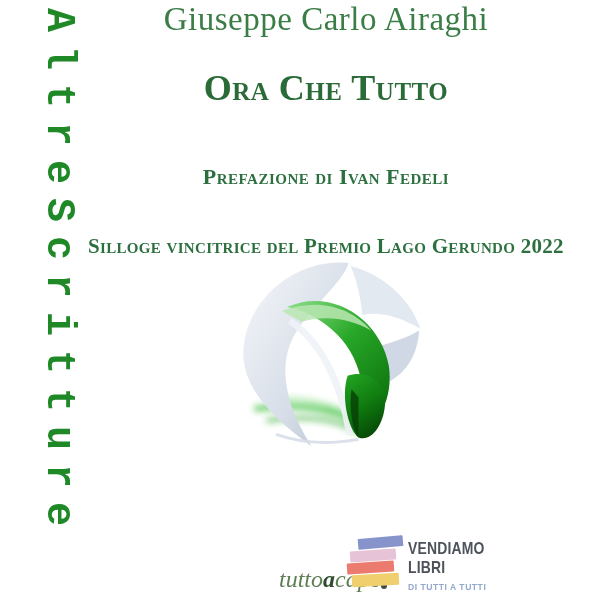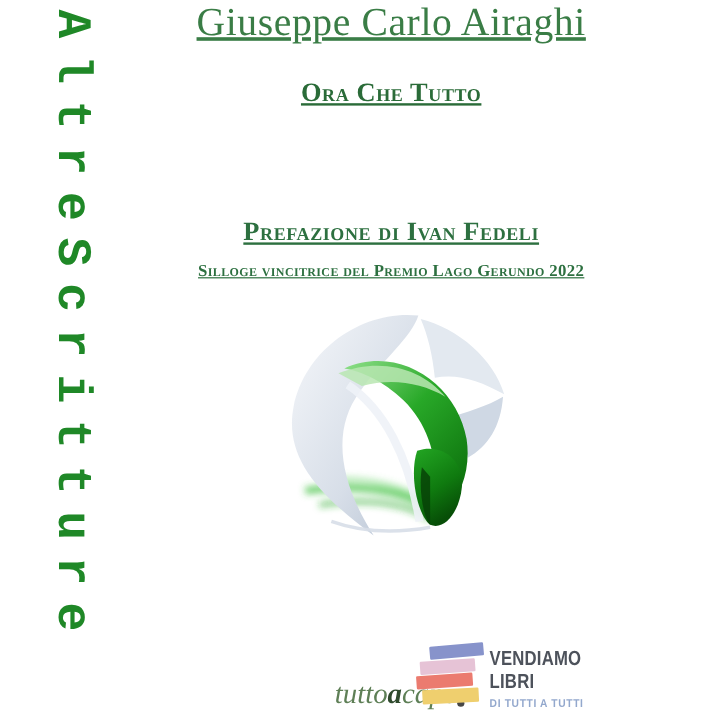--- a/index.html
+++ b/index.html
@@ -10,35 +10,35 @@
   
   .series-vertical{
     position:absolute;left:38px;top:8px;height:575px;
     writing-mode:vertical-rl;
     font-family:"Liberation Mono",monospace;
     font-weight:700;font-size:40px;letter-spacing:14px;
     color:#1f8827;line-height:1;
   }
   
   .text-col{position:absolute;left:66px;top:0;width:520px;height:270px;}
-  .text-col > div{position:absolute;width:100%;text-align:center;text-decoration:underline;}
+  .text-col > div{position:absolute;width:100%;text-align:center;}
   .author{
     top:1px;font-size:33px;color:#3a7d46;font-weight:400;letter-spacing:.5px;
   }
   .title{
-    top:57px;font-size:22px;line-height:40px;font-weight:700;
+    top:68px;font-size:36px;line-height:40px;font-weight:700;
     font-variant:small-caps;text-transform:capitalize;
     color:#2a6b38;letter-spacing:.5px;
   }
   .preface{
     top:164px;font-size:22px;font-weight:700;font-variant:small-caps;
-    color:#2d7040;letter-spacing:.5px;margin-top:16px;
+    color:#2d7040;letter-spacing:.5px;
   }
   .award{
-    top:219px;font-size:14px;font-weight:700;font-variant:small-caps;
+    top:234px;font-size:21px;font-weight:700;font-variant:small-caps;
     color:#2d7040;letter-spacing:.3px;
   }
   
   .artwork{position:absolute;left:233px;top:260px;width:196px;height:196px;}
   
   .publisher{
     position:absolute;left:279px;top:566px;
     font-family:"Liberation Serif",serif;font-style:italic;
     font-size:24px;color:#5e7f56;white-space:nowrap;
   }

